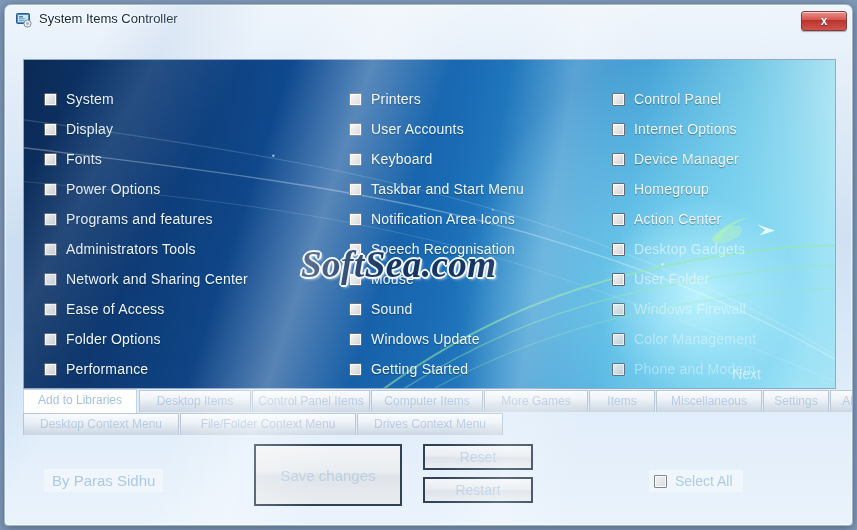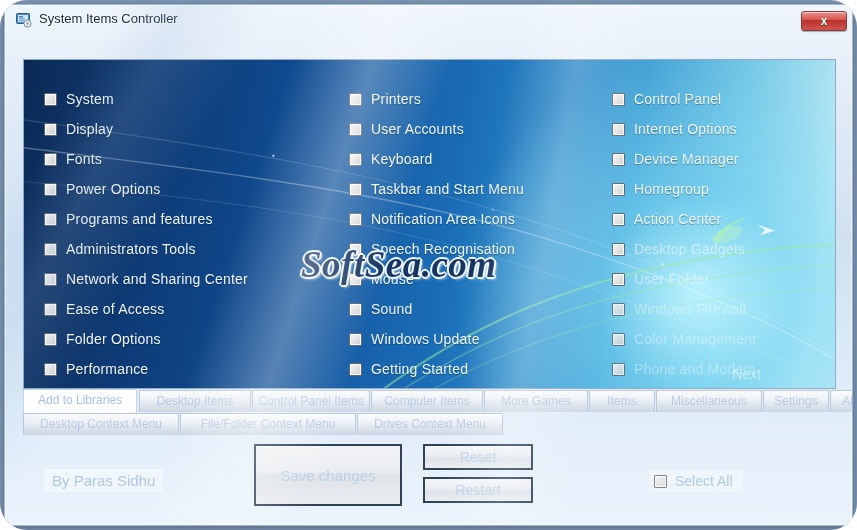--- a/index.html
+++ b/index.html
@@ -7,21 +7,20 @@
     margin: 0; padding: 0;
     width: 857px; height: 530px;
     overflow: hidden;
     font-family: "Liberation Sans", sans-serif;
   }
   #app {
     position: relative;
     width: 857px; height: 530px;
     background: #7f98b8;
     overflow: hidden;
-    border-radius: 27px;
   }
 
   
   .win-frame {
     position: absolute;
     left: 4px; top: 4px;
     width: 849px; height: 522px;
     border-radius: 7px 7px 4px 4px;
     background:
       linear-gradient(180deg, #eef5fc 0%, #dfeaf7 22%, #cfe0f2 45%, #dcebf9 70%, #eaf3fc 100%);

